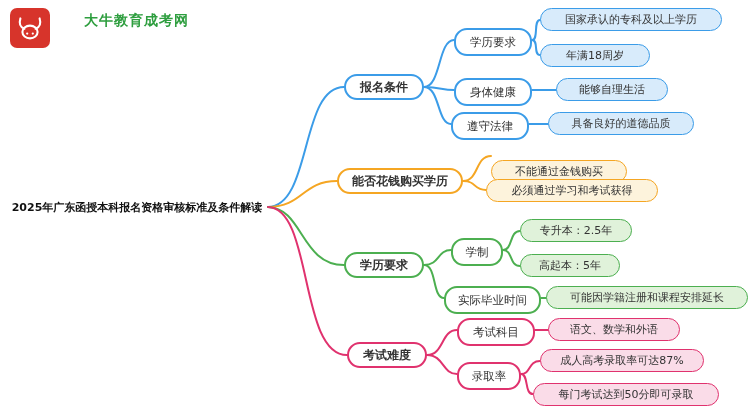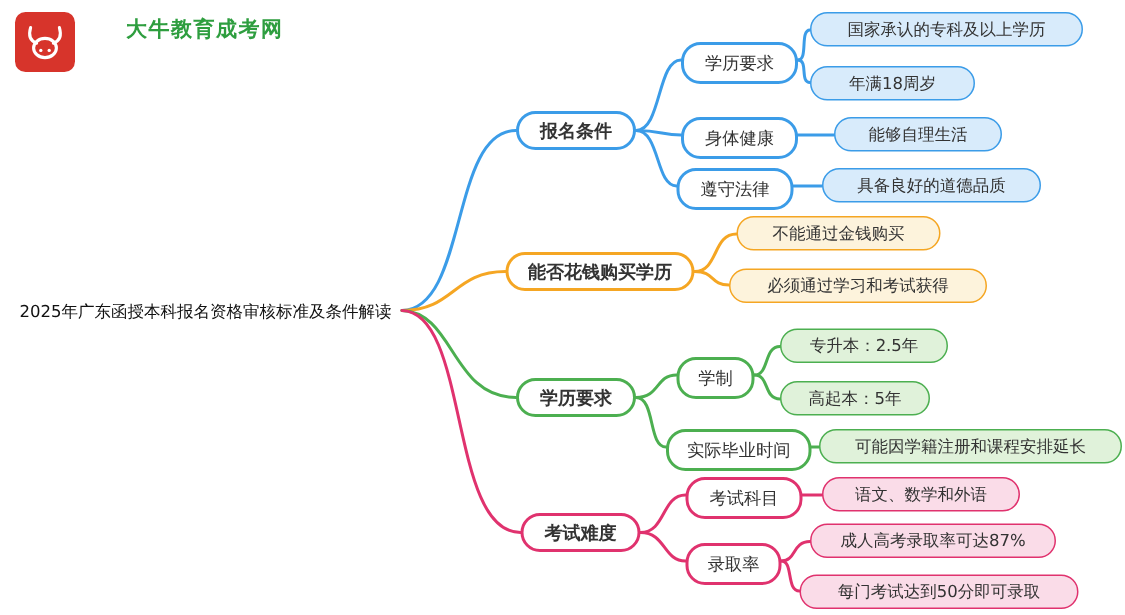--- a/index.html
+++ b/index.html
@@ -39,21 +39,21 @@
   .c-orange { border-color: var(--orange); }
   .c-green  { border-color: var(--green); }
   .c-pink   { border-color: var(--pink); }
   .leaf.c-blue   { background: var(--blue-bg); }
   .leaf.c-orange { background: var(--orange-bg); }
   .leaf.c-green  { background: var(--green-bg); }
   .leaf.c-pink   { background: var(--pink-bg); }
 
   #root-title {
     position: absolute; left: 5px; top: 200px; width: 264px; z-index: 1;
-    font-size: 11px; font-weight: normal; color: #111;
+    font-size: 11px; font-weight: bold; color: #111;
     text-align: center; white-space: nowrap;
   }
 
   #logo { position: absolute; left: 10px; top: 8px; z-index: 2; display: flex; align-items: flex-start; gap: 28px; }
   .logo-icon {
     width: 40px; height: 40px; border-radius: 7px;
     background: var(--logo-red);
     display: flex; align-items: center; justify-content: center;
     flex: 0 0 auto;
   }
@@ -118,21 +118,21 @@
 <div class="node branch c-blue" style="left:344px; top:74px; width:80px;">报名条件</div>
 <div class="node sub c-blue" style="left:454px; top:28px; width:78px;">学历要求</div>
 <div class="node leaf c-blue" style="left:540px; top:8px; width:182px;">国家承认的专科及以上学历</div>
 <div class="node leaf c-blue" style="left:540px; top:44px; width:110px;">年满18周岁</div>
 <div class="node sub c-blue" style="left:454px; top:78px; width:78px;">身体健康</div>
 <div class="node leaf c-blue" style="left:556px; top:78px; width:112px;">能够自理生活</div>
 <div class="node sub c-blue" style="left:451px; top:112px; width:78px;">遵守法律</div>
 <div class="node leaf c-blue" style="left:548px; top:112px; width:146px;">具备良好的道德品质</div>
 
 <div class="node branch c-orange" style="left:337px; top:168px; width:126px;">能否花钱购买学历</div>
-<div class="node leaf c-orange" style="left:491px; top:144px; width:136px;">不能通过金钱购买</div>
+<div class="node leaf c-orange" style="left:491px; top:160px; width:136px;">不能通过金钱购买</div>
 <div class="node leaf c-orange" style="left:486px; top:179px; width:172px;">必须通过学习和考试获得</div>
 
 <div class="node branch c-green" style="left:344px; top:252px; width:80px;">学历要求</div>
 <div class="node sub c-green" style="left:451px; top:238px; width:52px;">学制</div>
 <div class="node leaf c-green" style="left:520px; top:219px; width:112px;">专升本：2.5年</div>
 <div class="node leaf c-green" style="left:520px; top:254px; width:100px;">高起本：5年</div>
 <div class="node sub c-green" style="left:444px; top:286px; width:97px;">实际毕业时间</div>
 <div class="node leaf c-green" style="left:546px; top:286px; width:202px;">可能因学籍注册和课程安排延长</div>
 
 <div class="node branch c-pink" style="left:347px; top:342px; width:80px;">考试难度</div>

